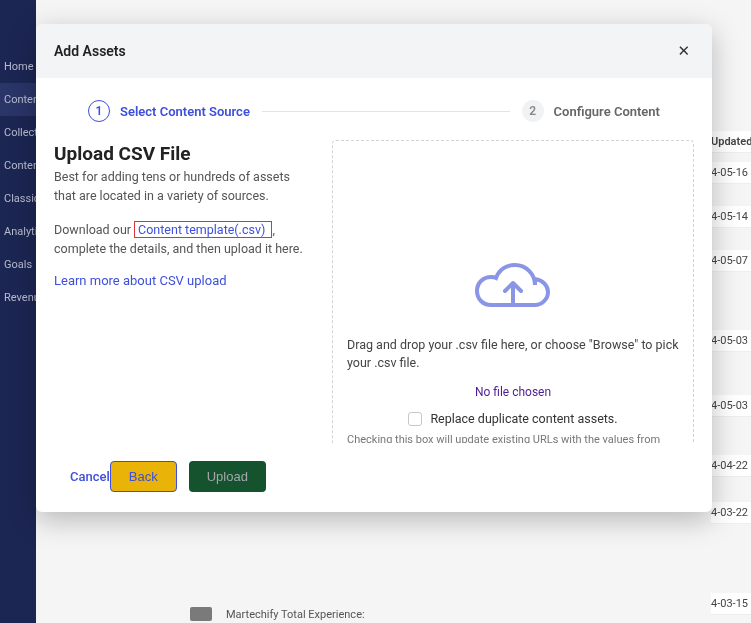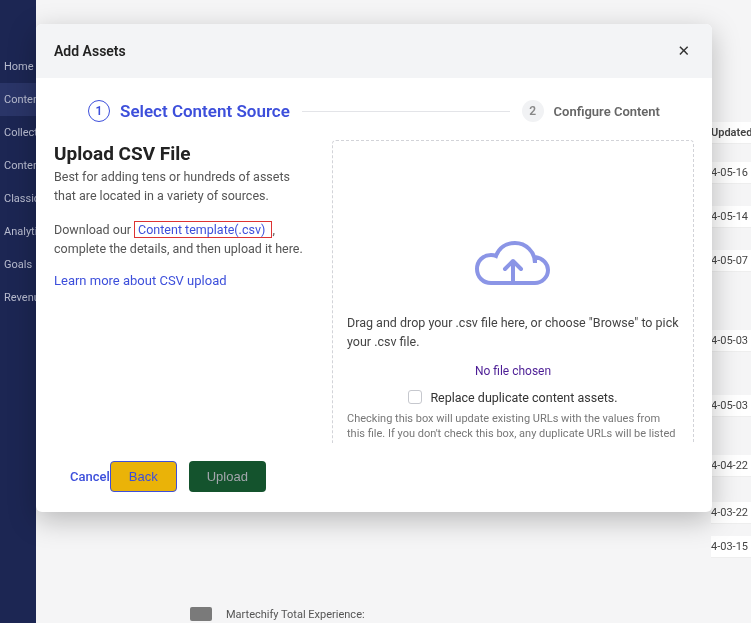--- a/index.html
+++ b/index.html
@@ -64,21 +64,21 @@
   }
   .step { display: flex; align-items: center; gap: 10px; }
   .step-circle {
     width: 22px; height: 22px;
     border-radius: 50%;
     display: flex; align-items: center; justify-content: center;
     font-size: 12px; font-weight: 600;
   }
   .step-circle.active { border: 1.5px solid #3d4fdb; color: #3d4fdb; background: #fff; }
   .step-circle.inactive { background: #f1f2f4; color: #888; }
-  .step-label.active { color: #3d4fdb; font-weight: 600; font-size: 17px; }
+  .step-label.active { color: #3d4fdb; font-weight: 600; font-size: 13px; }
   .step-label.inactive { color: #666; font-weight: 600; font-size: 13px; }
   .step-line { flex: 1; height: 1px; background: #e3e4e8; }
   .modal-body {
     flex: 1;
     display: flex;
     gap: 18px;
     padding: 8px 18px 0;
     overflow: hidden;
   }
   .left-col { width: 260px; padding-top: 2px; }
@@ -89,20 +89,21 @@
   .dropzone {
     flex: 1;
     border: 1px dashed #d2d3d8;
     border-radius: 4px;
     padding: 14px;
     display: flex;
     flex-direction: column;
     align-items: center;
     height: 397px;
     position: relative;
+    justify-content: flex-end;
   }
   .cloud-wrap { margin-top: 82px; margin-bottom: 16px; }
   .drop-text { font-size: 12.5px; color: #444; line-height: 1.5; margin-bottom: 6px; }
   .no-file { font-size: 12px; color: #4c1d95; text-align: center; margin: 6px 17px 12px; }
   .check-row { display: flex; align-items: center; gap: 8px; font-size: 12.5px; color: #333; justify-content: center; margin-bottom: 6px; }
   .checkbox {
     width: 14px; height: 14px;
     border: 1px solid #c6c8ce;
     border-radius: 3px;
     background: #fff;
@@ -163,29 +164,29 @@
   <div class="item active">Content</div>
   <div class="item">Collections</div>
   <div class="item">Content</div>
   <div class="item">Classic Explore</div>
   <div class="item">Analytics</div>
   <div class="item">Goals</div>
   <div class="item">Revenue</div>
 </div>
 
 <div class="bg-right">
-  <div class="cell" style="top:122px;font-weight:600">Updated</div>
+  <div class="cell" style="top:131px;font-weight:600">Updated</div>
   <div class="cell" style="top:162px">4-05-16</div>
   <div class="cell" style="top:206px">4-05-14</div>
   <div class="cell" style="top:250px">4-05-07</div>
   <div class="cell" style="top:330px">4-05-03</div>
   <div class="cell" style="top:395px">4-05-03</div>
   <div class="cell" style="top:455px">4-04-22</div>
   <div class="cell" style="top:502px">4-03-22</div>
-  <div class="cell" style="top:536px">4-03-15</div>
+  <div class="cell" style="top:593px">4-03-15</div>
 </div>
 
 <div class="bg-bottom">
   <div class="thumb"></div>
   <span>Martechify Total Experience:</span>
 </div>
 
 <div class="modal">
   <div class="modal-header">
     <h2>Add Assets</h2>

